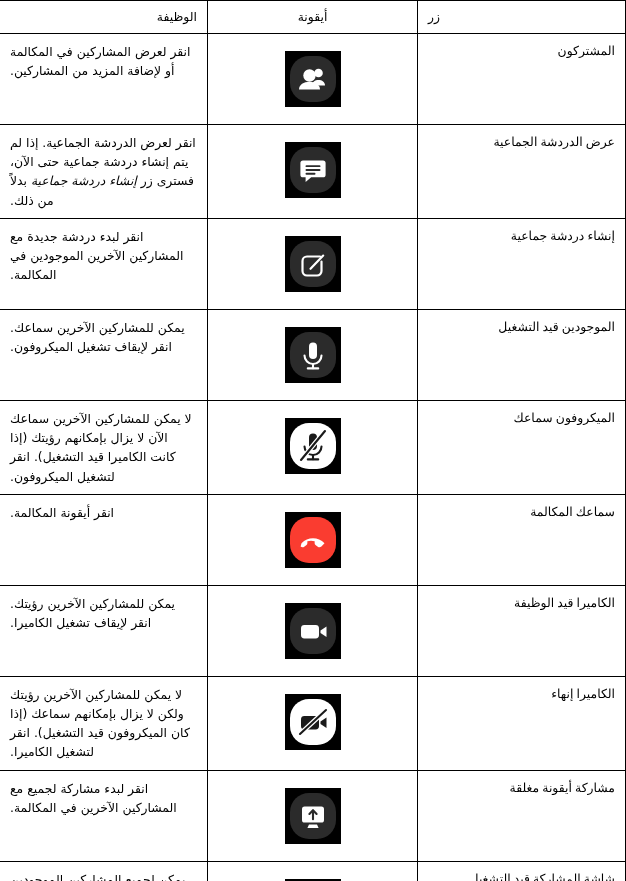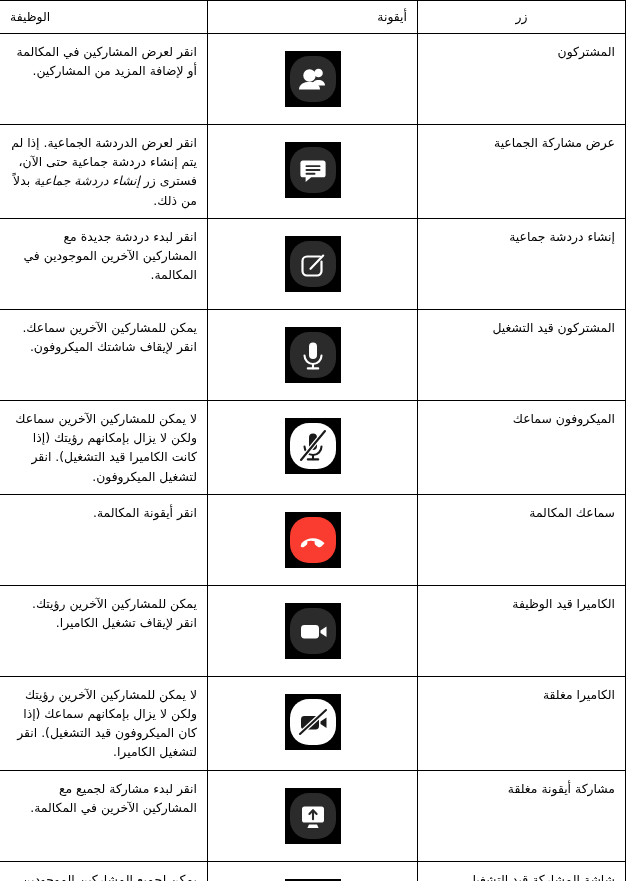--- a/index.html
+++ b/index.html
@@ -36,35 +36,36 @@
     line-height: 1.55;
   }
 
   
   table.ref-table thead th {
     height: 20px;
     padding-top: 6px;
     padding-bottom: 6px;
     font-size: 12.4px;
   }
-  th.h-button   { text-align: center; }
-  th.h-icon     { text-align: right;  }
-  th.h-function { text-align: left; }
+  th.h-button   { text-align: left; }
+  th.h-icon     { text-align: center;  }
+  th.h-function { text-align: right; }
 
   
   td.c-button {
     padding-top: 10px;
+    font-family: Liberation Serif, serif;
   }
   td.c-icon {
     text-align: center;
     vertical-align: top;
     padding: 0;
   }
   td.c-function {
-    text-align: right;
+    text-align: left;
     padding-top: 10px;
   }
 
   .icon-cell-inner {
     display: flex;
     align-items: flex-start;
     justify-content: center;
     padding-top: 9px;
     padding-bottom: 9px;
   }
@@ -111,21 +112,21 @@
                 <path d="M27 34.5c0-3.6 3-5.6 6.5-5.6s6.5 2 6.5 5.6z" fill="#ffffff"></path>
                 <circle cx="24.5" cy="24.5" r="6.2" fill="#ffffff"></circle>
                 <path d="M14 38.5c0-5 4.7-7.8 10.5-7.8S35 33.5 35 38.5z" fill="#ffffff"></path>
               </svg>
             </span>
           </div>
         </td>
         <td class="c-function"><span>انقر لعرض المشاركين في المكالمة أو لإضافة المزيد من المشاركين.</span></td>
       </tr>
       <tr>
-        <td class="c-button"><span>عرض مشاركة الجماعية</span></td>
+        <td class="c-button"><span>عرض الدردشة الجماعية</span></td>
         <td class="c-icon">
           <div class="icon-cell-inner">
             <span style="line-height: 0;">
               <svg class="icon-chip" viewBox="0 0 56 56" xmlns="http://www.w3.org/2000/svg">
                 <rect x="0" y="0" width="56" height="56" fill="#000000"></rect>
                 <rect x="5" y="5" width="46" height="46" rx="19" ry="19" fill="#2b2b2b"></rect>
                 <path d="M18 18.5h20a2.6 2.6 0 0 1 2.6 2.6v11.6a2.6 2.6 0 0 1-2.6 2.6H26.2l-5.6 4.6v-4.6H18a2.6 2.6 0 0 1-2.6-2.6V21.1A2.6 2.6 0 0 1 18 18.5z" fill="#ffffff"></path>
                 <rect x="20.5" y="23.2" width="15" height="1.9" rx="0.95" fill="#2b2b2b"></rect>
                 <rect x="20.5" y="27" width="15" height="1.9" rx="0.95" fill="#2b2b2b"></rect>
                 <rect x="20.5" y="30.8" width="10" height="1.9" rx="0.95" fill="#2b2b2b"></rect>
@@ -145,56 +146,56 @@
                 <rect x="5" y="5" width="46" height="46" rx="19" ry="19" fill="#2b2b2b"></rect>
                 <path d="M35 20.5H22a4.5 4.5 0 0 0-4.5 4.5v10a4.5 4.5 0 0 0 4.5 4.5h10a4.5 4.5 0 0 0 4.5-4.5V25.5" fill="none" stroke="#ffffff" stroke-width="2.2" stroke-linecap="round"></path>
                 <path d="M25.5 32.8 38.2 19.6" fill="none" stroke="#ffffff" stroke-width="2.2" stroke-linecap="round"></path>
               </svg>
             </span>
           </div>
         </td>
         <td class="c-function"><span>انقر لبدء دردشة جديدة مع المشاركين الآخرين الموجودين في المكالمة.</span></td>
       </tr>
       <tr>
-        <td class="c-button"><span>المشتركون قيد التشغيل</span></td>
+        <td class="c-button"><span>الموجودين قيد التشغيل</span></td>
         <td class="c-icon">
           <div class="icon-cell-inner">
             <span style="line-height: 0;">
               <svg class="icon-chip" viewBox="0 0 56 56" xmlns="http://www.w3.org/2000/svg">
                 <rect x="0" y="0" width="56" height="56" fill="#000000"></rect>
                 <rect x="5" y="5" width="46" height="46" rx="19" ry="19" fill="#2b2b2b"></rect>
                 <rect x="24" y="15.5" width="8" height="16.5" rx="4" fill="#ffffff"></rect>
                 <path d="M19.5 28.5a8.5 8.5 0 0 0 17 0" fill="none" stroke="#ffffff" stroke-width="2.1" stroke-linecap="round"></path>
                 <path d="M28 37v4.2" stroke="#ffffff" stroke-width="2.1" stroke-linecap="round"></path>
                 <path d="M22.8 41.4h10.4" stroke="#ffffff" stroke-width="2.1" stroke-linecap="round"></path>
               </svg>
             </span>
           </div>
         </td>
-        <td class="c-function"><span>يمكن للمشاركين الآخرين سماعك. انقر لإيقاف شاشتك الميكروفون.</span></td>
+        <td class="c-function"><span>يمكن للمشاركين الآخرين سماعك. انقر لإيقاف تشغيل الميكروفون.</span></td>
       </tr>
       <tr>
         <td class="c-button"><span>الميكروفون سماعك</span></td>
         <td class="c-icon">
           <div class="icon-cell-inner">
             <span style="line-height: 0;">
               <svg class="icon-chip" viewBox="0 0 56 56" xmlns="http://www.w3.org/2000/svg">
                 <rect x="0" y="0" width="56" height="56" fill="#000000"></rect>
                 <rect x="5" y="5" width="46" height="46" rx="19" ry="19" fill="#ffffff"></rect>
                 <rect x="24" y="15.5" width="8" height="16.5" rx="4" fill="#1a1a1a"></rect>
                 <path d="M19.5 28.5a8.5 8.5 0 0 0 17 0" fill="none" stroke="#1a1a1a" stroke-width="2.1" stroke-linecap="round"></path>
                 <path d="M28 37v4.2" stroke="#1a1a1a" stroke-width="2.1" stroke-linecap="round"></path>
                 <path d="M22.8 41.4h10.4" stroke="#1a1a1a" stroke-width="2.1" stroke-linecap="round"></path>
                 <path d="M16 42 40 13" stroke="#ffffff" stroke-width="4.6" stroke-linecap="round"></path>
                 <path d="M16 42 40 13" stroke="#1a1a1a" stroke-width="2.1" stroke-linecap="round"></path>
               </svg>
             </span>
           </div>
         </td>
-        <td class="c-function"><span>لا يمكن للمشاركين الآخرين سماعك ولكن لا يزال بإمكانهم رؤيتك (إذا كانت الكاميرا قيد التشغيل). انقر لتشغيل الميكروفون.</span></td>
+        <td class="c-function"><span>لا يمكن للمشاركين الآخرين سماعك الآن لا يزال بإمكانهم رؤيتك (إذا كانت الكاميرا قيد التشغيل). انقر لتشغيل الميكروفون.</span></td>
       </tr>
       <tr>
         <td class="c-button"><span>سماعك المكالمة</span></td>
         <td class="c-icon">
           <div class="icon-cell-inner">
             <span style="line-height: 0;">
               <svg class="icon-chip" viewBox="0 0 56 56" xmlns="http://www.w3.org/2000/svg">
                 <rect x="0" y="0" width="56" height="56" fill="#000000"></rect>
                 <rect x="5" y="5" width="46" height="46" rx="19" ry="19" fill="#fa3c30"></rect>
                 <path d="M16.5 31.2c6.3-6.6 16.7-6.6 23 0l-3.1 3.3c-1 1-2.5 1.1-3.6.3l-2.3-1.7a2.2 2.2 0 0 1-.85-1.75v-2.1c-2.4-.75-4.9-.75-7.3 0v2.1c0 .7-.32 1.35-.85 1.75l-2.3 1.7c-1.1.8-2.6.7-3.6-.3z" fill="#ffffff"></path>
@@ -214,21 +215,21 @@
                 <rect x="5" y="5" width="46" height="46" rx="19" ry="19" fill="#2b2b2b"></rect>
                 <rect x="16" y="22" width="18" height="13.5" rx="3.4" fill="#ffffff"></rect>
                 <path d="M35.5 27.6 41.5 23.4v10.7l-6-4.2z" fill="#ffffff"></path>
               </svg>
             </span>
           </div>
         </td>
         <td class="c-function"><span>يمكن للمشاركين الآخرين رؤيتك. انقر لإيقاف تشغيل الكاميرا.</span></td>
       </tr>
       <tr>
-        <td class="c-button"><span>الكاميرا مغلقة</span></td>
+        <td class="c-button"><span>الكاميرا إنهاء</span></td>
         <td class="c-icon">
           <div class="icon-cell-inner">
             <span style="line-height: 0;">
               <svg class="icon-chip" viewBox="0 0 56 56" xmlns="http://www.w3.org/2000/svg">
                 <rect x="0" y="0" width="56" height="56" fill="#000000"></rect>
                 <rect x="5" y="5" width="46" height="46" rx="19" ry="19" fill="#ffffff"></rect>
                 <rect x="16" y="22" width="18" height="13.5" rx="3.4" fill="#1a1a1a"></rect>
                 <path d="M35.5 27.6 41.5 23.4v10.7l-6-4.2z" fill="#1a1a1a"></path>
                 <path d="M15 40 41 16" stroke="#ffffff" stroke-width="4.6" stroke-linecap="round"></path>
                 <path d="M15 40 41 16" stroke="#1a1a1a" stroke-width="2.1" stroke-linecap="round"></path>

